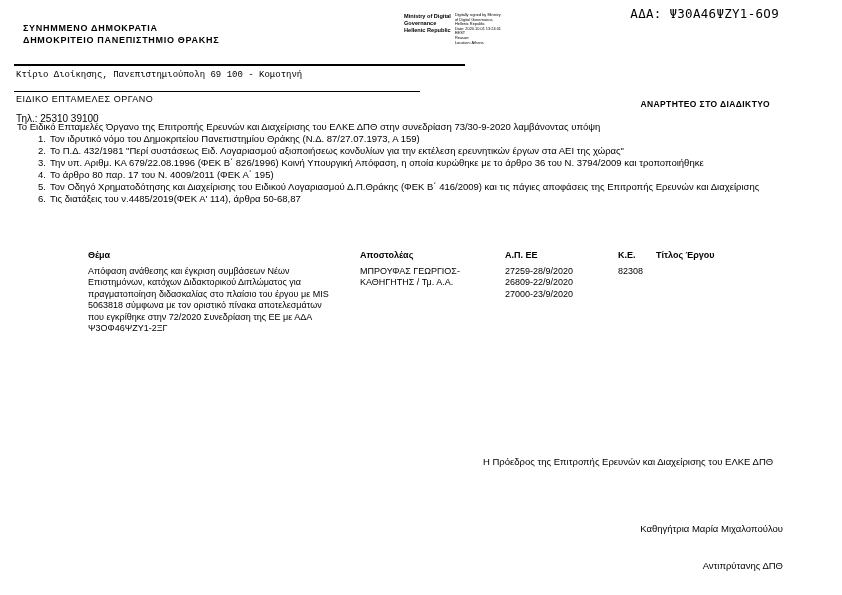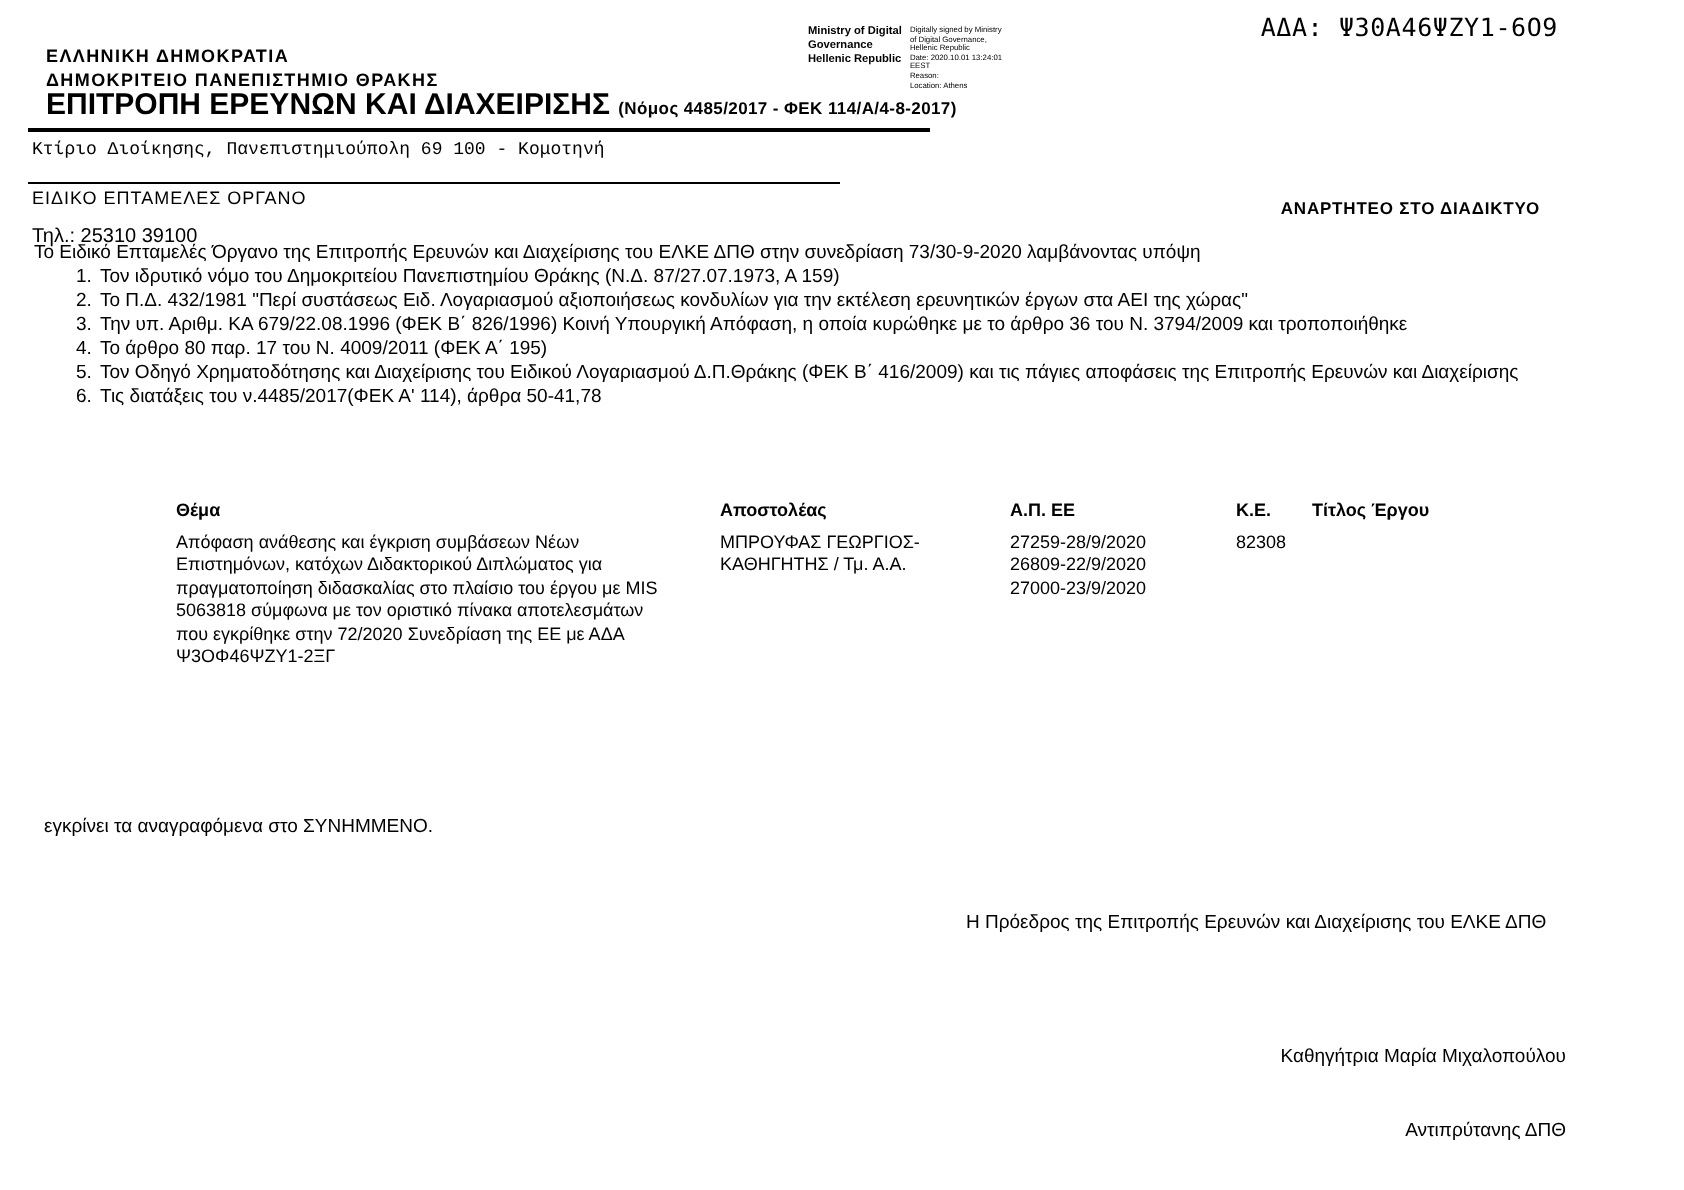--- a/index.html
+++ b/index.html
@@ -71,26 +71,22 @@
       <div>Digitally signed by Ministry</div>
       <div>of Digital Governance,</div>
       <div>Hellenic Republic</div>
       <div>Date: 2020.10.01 13:24:01</div>
       <div>EEST</div>
       <div>Reason:</div>
       <div>Location: Athens</div>
     </div>
   </div>
 
-  <div class="abs h-line1">ΕΛΛΗΝΙΚΗ ΔΗΜΟΚΡΑΤΙΑ</div>
+  <div class="abs h-line1">ΣΥΝΗΜΜΕΝΟ ΔΗΜΟΚΡΑΤΙΑ</div>
   <div class="abs h-line2">ΔΗΜΟΚΡΙΤΕΙΟ ΠΑΝΕΠΙΣΤΗΜΙΟ ΘΡΑΚΗΣ</div>
-  <div class="abs h-title">
-    <span>ΕΠΙΤΡΟΠΗ ΕΡΕΥΝΩΝ ΚΑΙ ΔΙΑΧΕΙΡΙΣΗΣ</span>
-    <span class="suffix">(Νόμος 4485/2017 - ΦΕΚ 114/Α/4-8-2017)</span>
-  </div>
   <div class="abs rule1"></div>
   <div class="abs h-addr">Κτίριο Διοίκησης, Πανεπιστημιούπολη 69 100 - Κομοτηνή</div>
   <div class="abs h-phone">Τηλ.: 25310 39100</div>
   <div class="abs rule2"></div>
   <div class="abs h-organ">ΕΙΔΙΚΟ ΕΠΤΑΜΕΛΕΣ ΟΡΓΑΝΟ</div>
   <div class="abs h-notice">ΑΝΑΡΤΗΤΕΟ ΣΤΟ ΔΙΑΔΙΚΤΥΟ</div>
 
   <div class="abs intro">Το Ειδικό Επταμελές Όργανο της Επιτροπής Ερευνών και Διαχείρισης του ΕΛΚΕ ΔΠΘ στην συνεδρίαση 73/30-9-2020 λαμβάνοντας υπόψη</div>
 
   <div class="abs list">
@@ -109,21 +105,21 @@
     <div class="list-item">
       <span class="num">4.</span>
       <span class="txt">Το άρθρο 80 παρ. 17 του Ν. 4009/2011 (ΦΕΚ Α΄ 195)</span>
     </div>
     <div class="list-item">
       <span class="num">5.</span>
       <span class="txt">Τον Οδηγό Χρηματοδότησης και Διαχείρισης του Ειδικού Λογαριασμού Δ.Π.Θράκης (ΦΕΚ Β΄ 416/2009) και τις πάγιες αποφάσεις της Επιτροπής Ερευνών και Διαχείρισης</span>
     </div>
     <div class="list-item">
       <span class="num">6.</span>
-      <span class="txt">Τις διατάξεις του ν.4485/2017(ΦΕΚ Α' 114), άρθρα 50-41,78</span>
+      <span class="txt">Τις διατάξεις του ν.4485/2019(ΦΕΚ Α' 114), άρθρα 50-68,87</span>
     </div>
   </div>
 
   <div class="abs th th-thema">Θέμα</div>
   <div class="abs th th-apostoleas">Αποστολέας</div>
   <div class="abs th th-apee">Α.Π. ΕΕ</div>
   <div class="abs th th-ke">Κ.Ε.</div>
   <div class="abs th th-titlos">Τίτλος Έργου</div>
 
   <div class="abs cell cell-thema">Απόφαση ανάθεσης και έγκριση συμβάσεων Νέων Επιστημόνων, κατόχων Διδακτορικού Διπλώματος για πραγματοποίηση διδασκαλίας στο πλαίσιο του έργου με MIS 5063818 σύμφωνα με τον οριστικό πίνακα αποτελεσμάτων που εγκρίθηκε στην 72/2020 Συνεδρίαση της ΕΕ με ΑΔΑ Ψ3ΟΦ46ΨΖΥ1-2ΞΓ</div>
@@ -132,19 +128,18 @@
     <div>ΚΑΘΗΓΗΤΗΣ / Τμ. Α.Α.</div>
   </div>
   <div class="abs cell cell-apee">
     <div>27259-28/9/2020</div>
     <div>26809-22/9/2020</div>
     <div>27000-23/9/2020</div>
   </div>
   <div class="abs cell cell-ke">82308</div>
   <div class="abs cell cell-titlos"></div>
 
-  <div class="abs approval">εγκρίνει τα αναγραφόμενα στο ΣΥΝΗΜΜΕΝΟ.</div>
 
   <div class="abs f-role">Η Πρόεδρος της Επιτροπής Ερευνών και Διαχείρισης του ΕΛΚΕ ΔΠΘ</div>
   <div class="abs f-name">Καθηγήτρια Μαρία Μιχαλοπούλου</div>
   <div class="abs f-title">Αντιπρύτανης ΔΠΘ</div>
 
 </div>
 
 </body></html>

